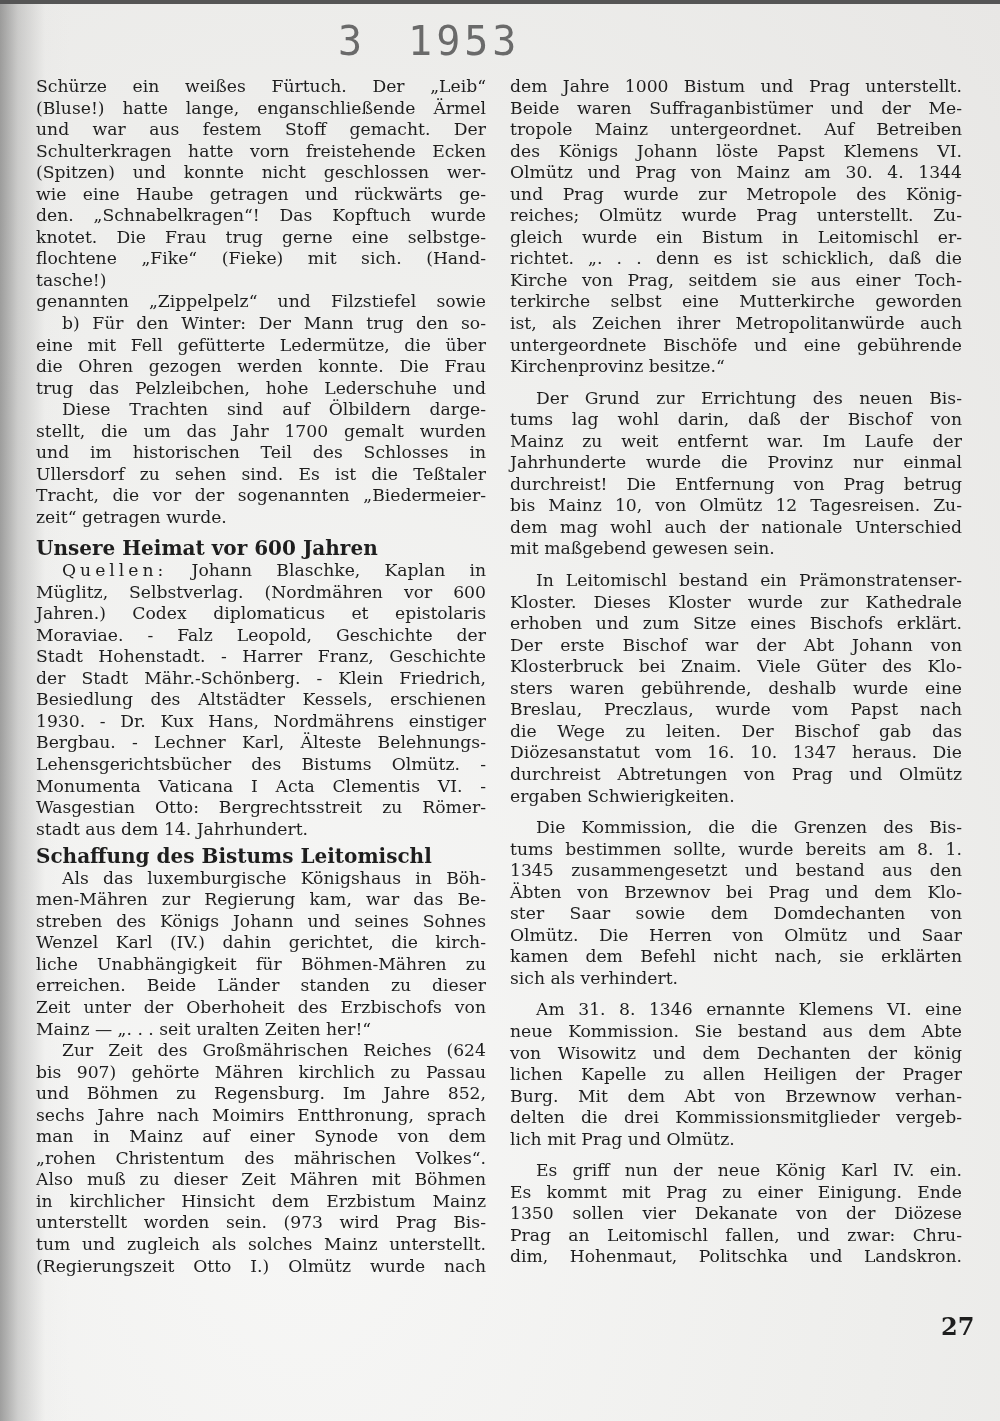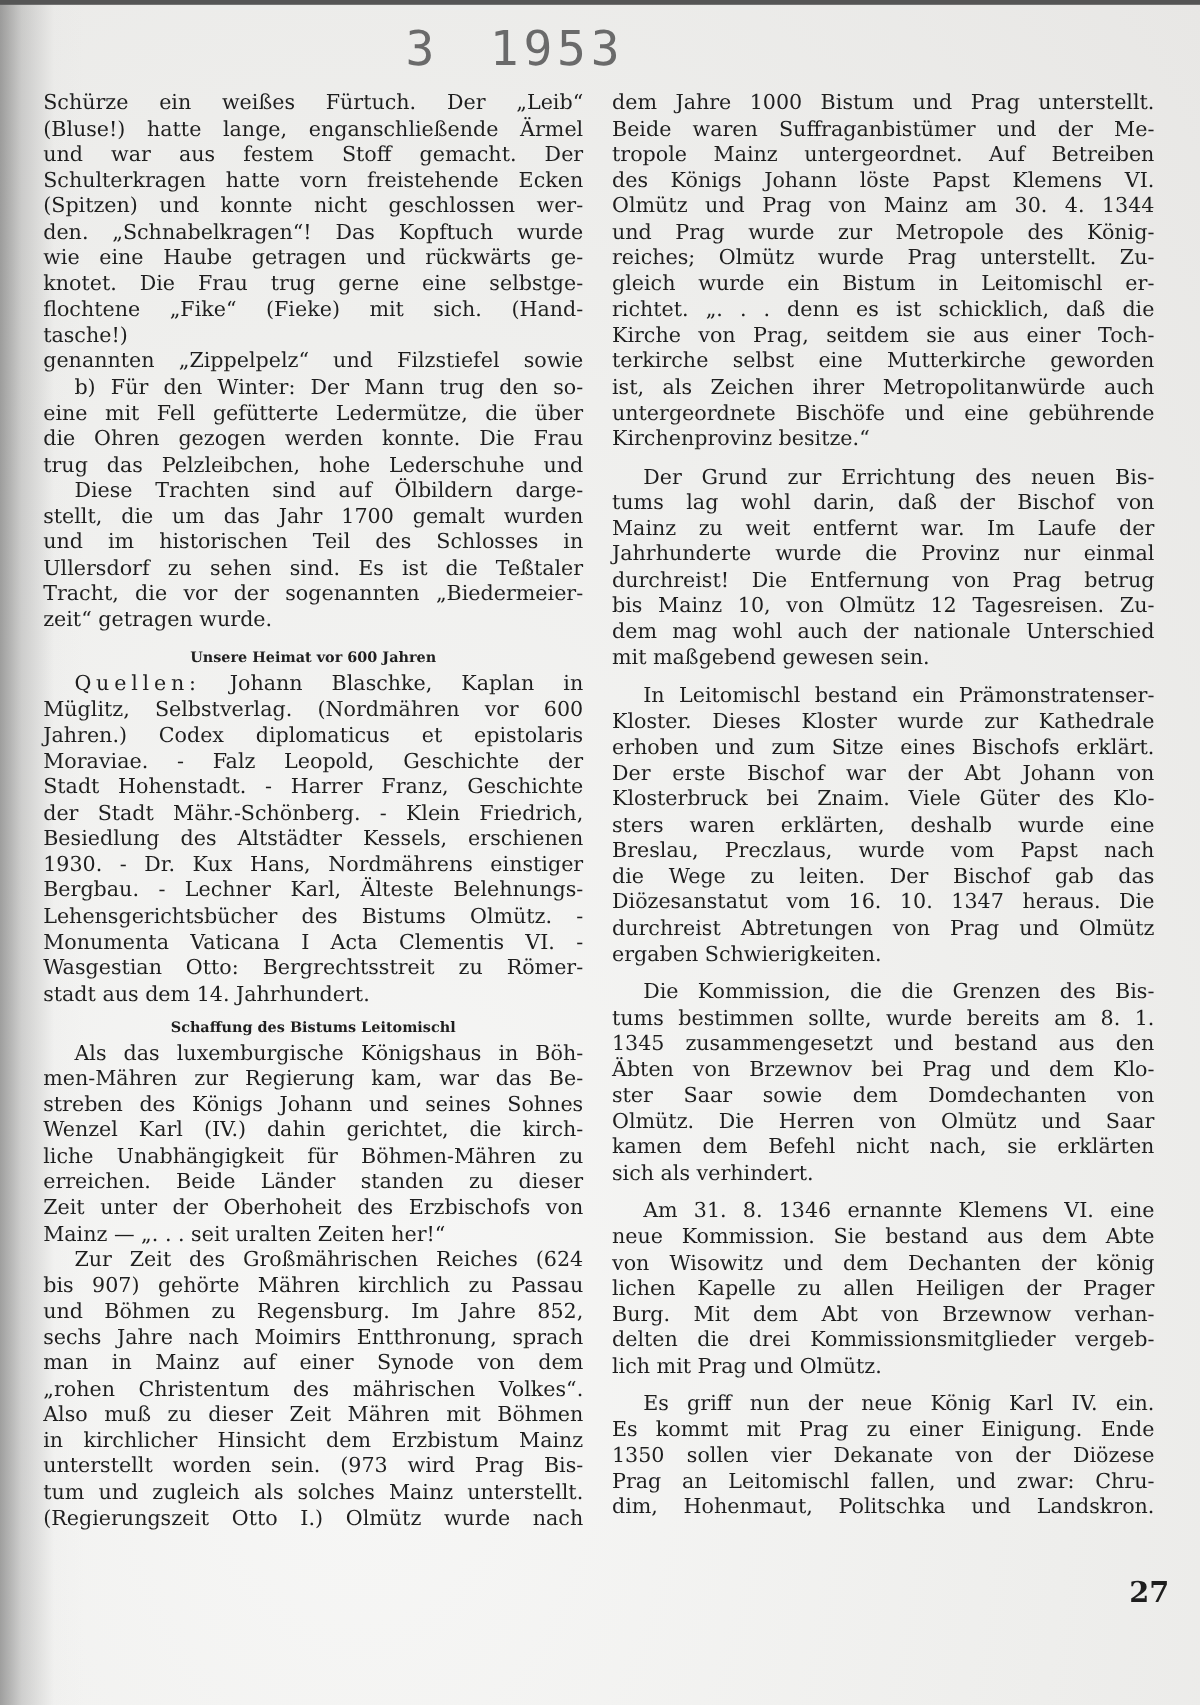--- a/index.html
+++ b/index.html
@@ -29,21 +29,21 @@
     position: absolute; top: 76px;
     font-size: 17.2px; line-height: 21.55px;
     text-align: justify;
   }
   .col.left { left: 20px; width: 450px; margin-left: 16px; }
   .col.right { left: 510px; width: 452px; top: 76px; }
   .line { display: block; white-space: nowrap; text-align-last: justify; text-align: justify; }
   .line.last { text-align-last: left; }
   .indent { padding-left: 26px; }
   .heading {
-    font-weight: bold; text-align: center; font-size: 12px;
+    font-weight: bold; font-size: 20px;
     display: block; white-space: nowrap;
   }
   .spaced { letter-spacing: 4px; }
   .gap { height: 10px; }
   .pageno {
     position: absolute; left: 941px; top: 1312px;
     font-weight: bold; font-size: 24px;
   }
 </style>
 </head>
@@ -57,22 +57,22 @@
     <span>1953</span>
   </div>
 
   <div class="col left">
     <div>
       <span class="line">Schürze ein weißes Fürtuch. Der „Leib“</span>
       <span class="line">(Bluse!) hatte lange, enganschließende Ärmel</span>
       <span class="line">und war aus festem Stoff gemacht. Der</span>
       <span class="line">Schulterkragen hatte vorn freistehende Ecken</span>
       <span class="line">(Spitzen) und konnte nicht geschlossen wer-</span>
+      <span class="line">wie eine Haube getragen und rückwärts ge-</span>
       <span class="line">den. „Schnabelkragen“! Das Kopftuch wurde</span>
-      <span class="line">wie eine Haube getragen und rückwärts ge-</span>
       <span class="line">knotet. Die Frau trug gerne eine selbstge-</span>
       <span class="line">flochtene „Fike“ (Fieke) mit sich. (Hand-</span>
       <span class="line last">tasche!)</span>
     </div>
     <div>
       <span class="line">genannten „Zippelpelz“ und Filzstiefel sowie</span>
       <span class="line indent">b) Für den Winter: Der Mann trug den so-</span>
       <span class="line">eine mit Fell gefütterte Ledermütze, die über</span>
       <span class="line">die Ohren gezogen werden konnte. Die Frau</span>
       <span class="line">trug das Pelzleibchen, hohe Lederschuhe und</span>
@@ -157,21 +157,21 @@
       <span class="line">dem mag wohl auch der nationale Unterschied</span>
       <span class="line last">mit maßgebend gewesen sein.</span>
     </div>
     <div class="gap"></div>
     <div>
       <span class="line indent">In Leitomischl bestand ein Prämonstratenser-</span>
       <span class="line">Kloster. Dieses Kloster wurde zur Kathedrale</span>
       <span class="line">erhoben und zum Sitze eines Bischofs erklärt.</span>
       <span class="line">Der erste Bischof war der Abt Johann von</span>
       <span class="line">Klosterbruck bei Znaim. Viele Güter des Klo-</span>
-      <span class="line">sters waren erklärten, deshalb wurde eine</span>
+      <span class="line">sters waren gebührende, deshalb wurde eine</span>
       <span class="line">Breslau, Preczlaus, wurde vom Papst nach</span>
       <span class="line">die Wege zu leiten. Der Bischof gab das</span>
       <span class="line">Diözesanstatut vom 16. 10. 1347 heraus. Die</span>
       <span class="line">durchreist Abtretungen von Prag und Olmütz</span>
       <span class="line last">ergaben Schwierigkeiten.</span>
     </div>
     <div class="gap"></div>
     <div>
       <span class="line indent">Die Kommission, die die Grenzen des Bis-</span>
       <span class="line">tums bestimmen sollte, wurde bereits am 8. 1.</span>

